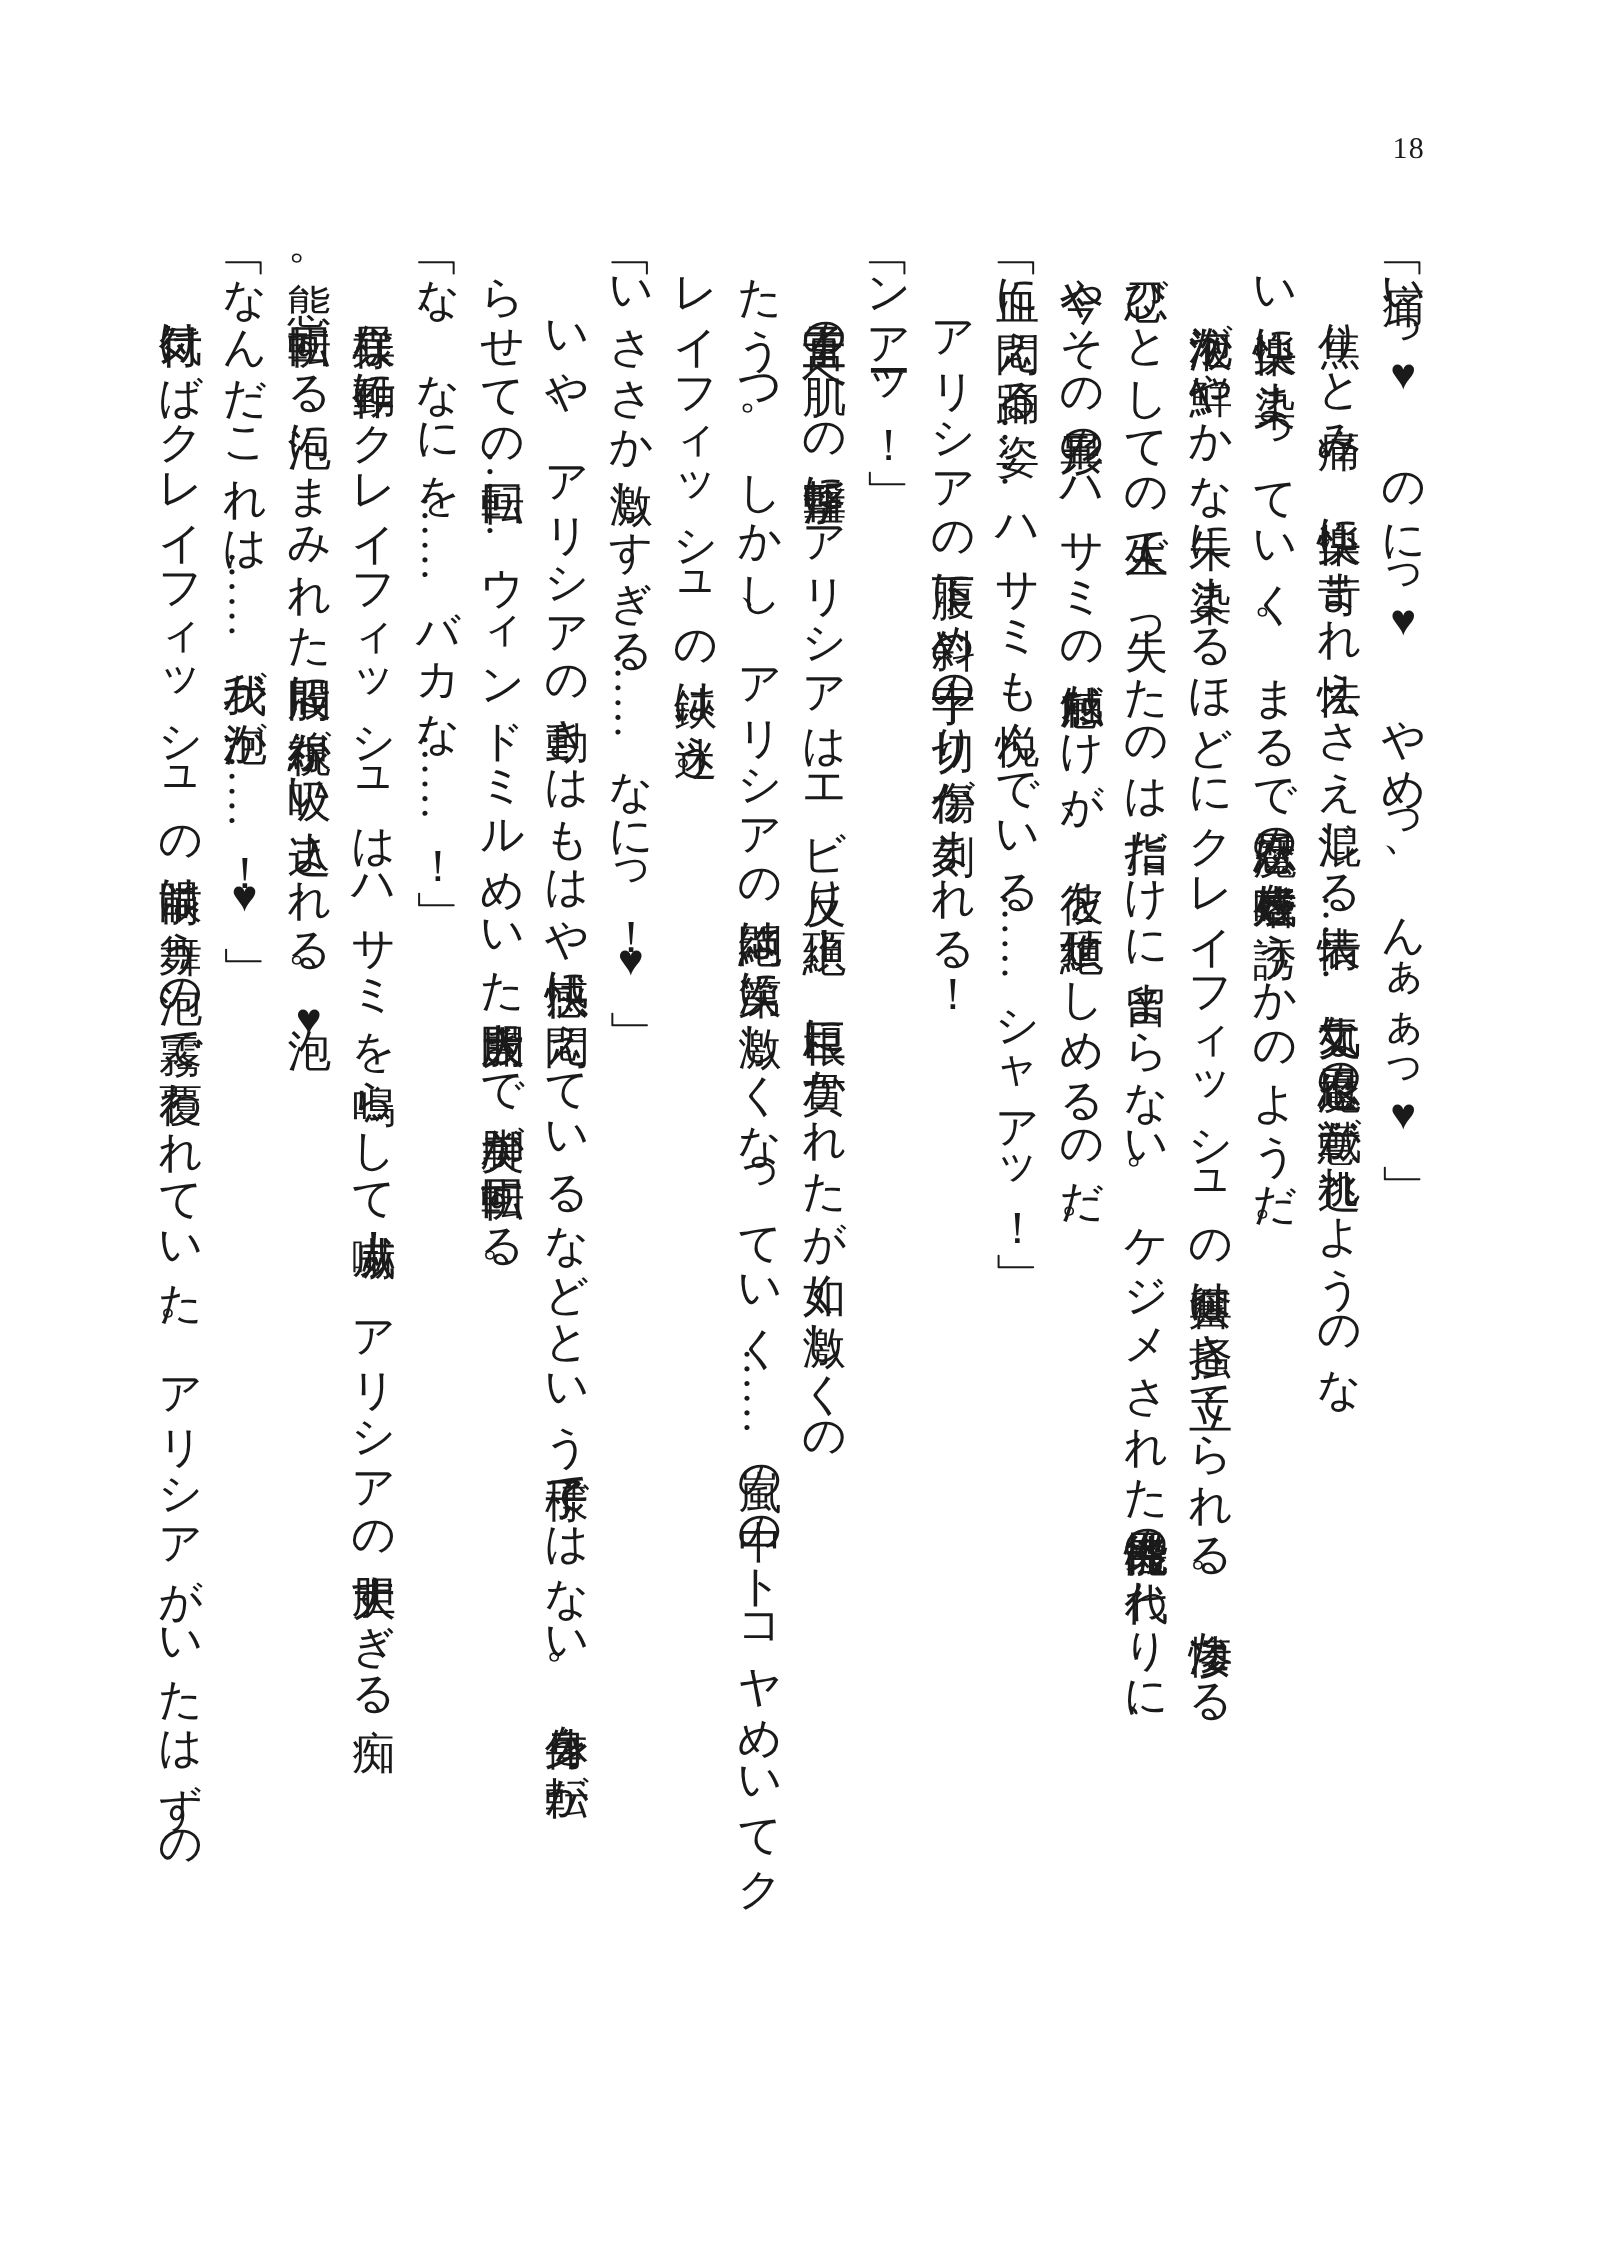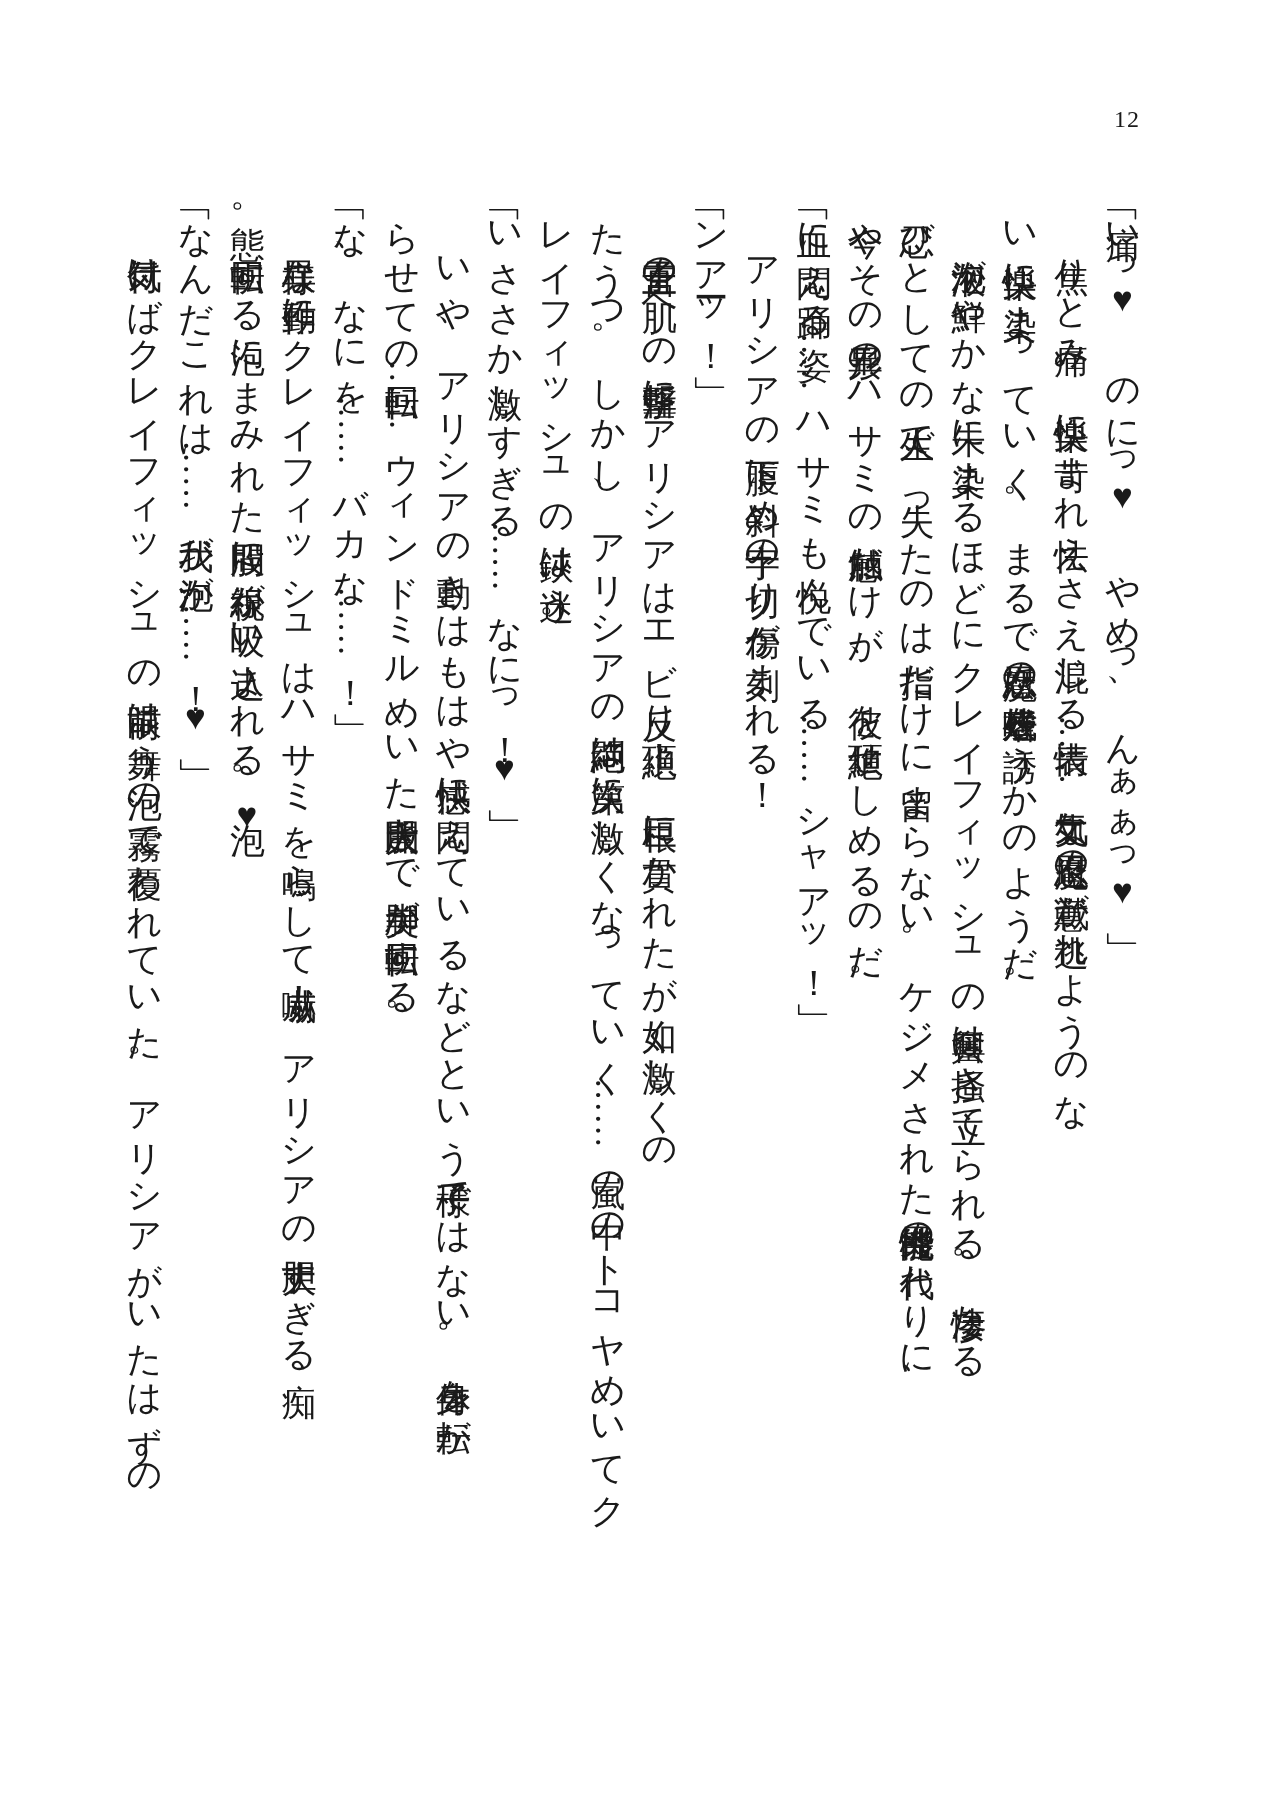--- a/index.html
+++ b/index.html
@@ -42,21 +42,21 @@
     color: #1a1a1a;
   }
   .tcol.indent {
     text-indent: 35.4px;
   }
 </style>
 </head>
 <body>
 
 <div class="page" style="background: rgb(255, 255, 255); color: rgb(26, 26, 26);">
-  <div class="page-number">12</div>
+  <div class="page-number">18</div>
   <div class="text-block">
       <div class="tcol" style="right: 0px;">「痛いっ♥　のにっ♥　やめっ、んぁぁっ♥」</div>
       <div class="tcol indent" style="right: 51.5px;">焦りと痛み、快楽に苛まれ怯えさえ混じる表情……気丈な退魔忍の戦意が逃れようのな</div>
       <div class="tcol" style="right: 103px;">い快楽に染まっていく。まるで妖魔忍の残虐嗜好を誘うかのようだ。</div>
       <div class="tcol indent" style="right: 154.5px;">泡液が鮮やかな朱に染まるほどにクレイフィッシュの興奮は掻き立てられる。凄惨たる</div>
       <div class="tcol" style="right: 206px;">忍びとしての人生で、失ったのは指だけに留まらない。ケジメされた男性機能の代わりに、</div>
       <div class="tcol" style="right: 257.5px;">今やその異形のハサミの感触だけが、彼を絶頂せしめるのだ。</div>
       <div class="tcol" style="right: 309px;">「血に悶え踊る姿……ハサミも悦んでいる……シャアッ！」</div>
       <div class="tcol indent" style="right: 360.5px;">アリシアの下腹に斜め十字の切り傷が刻まれる！</div>
       <div class="tcol" style="right: 412px;">「ンアーッ！」</div>

